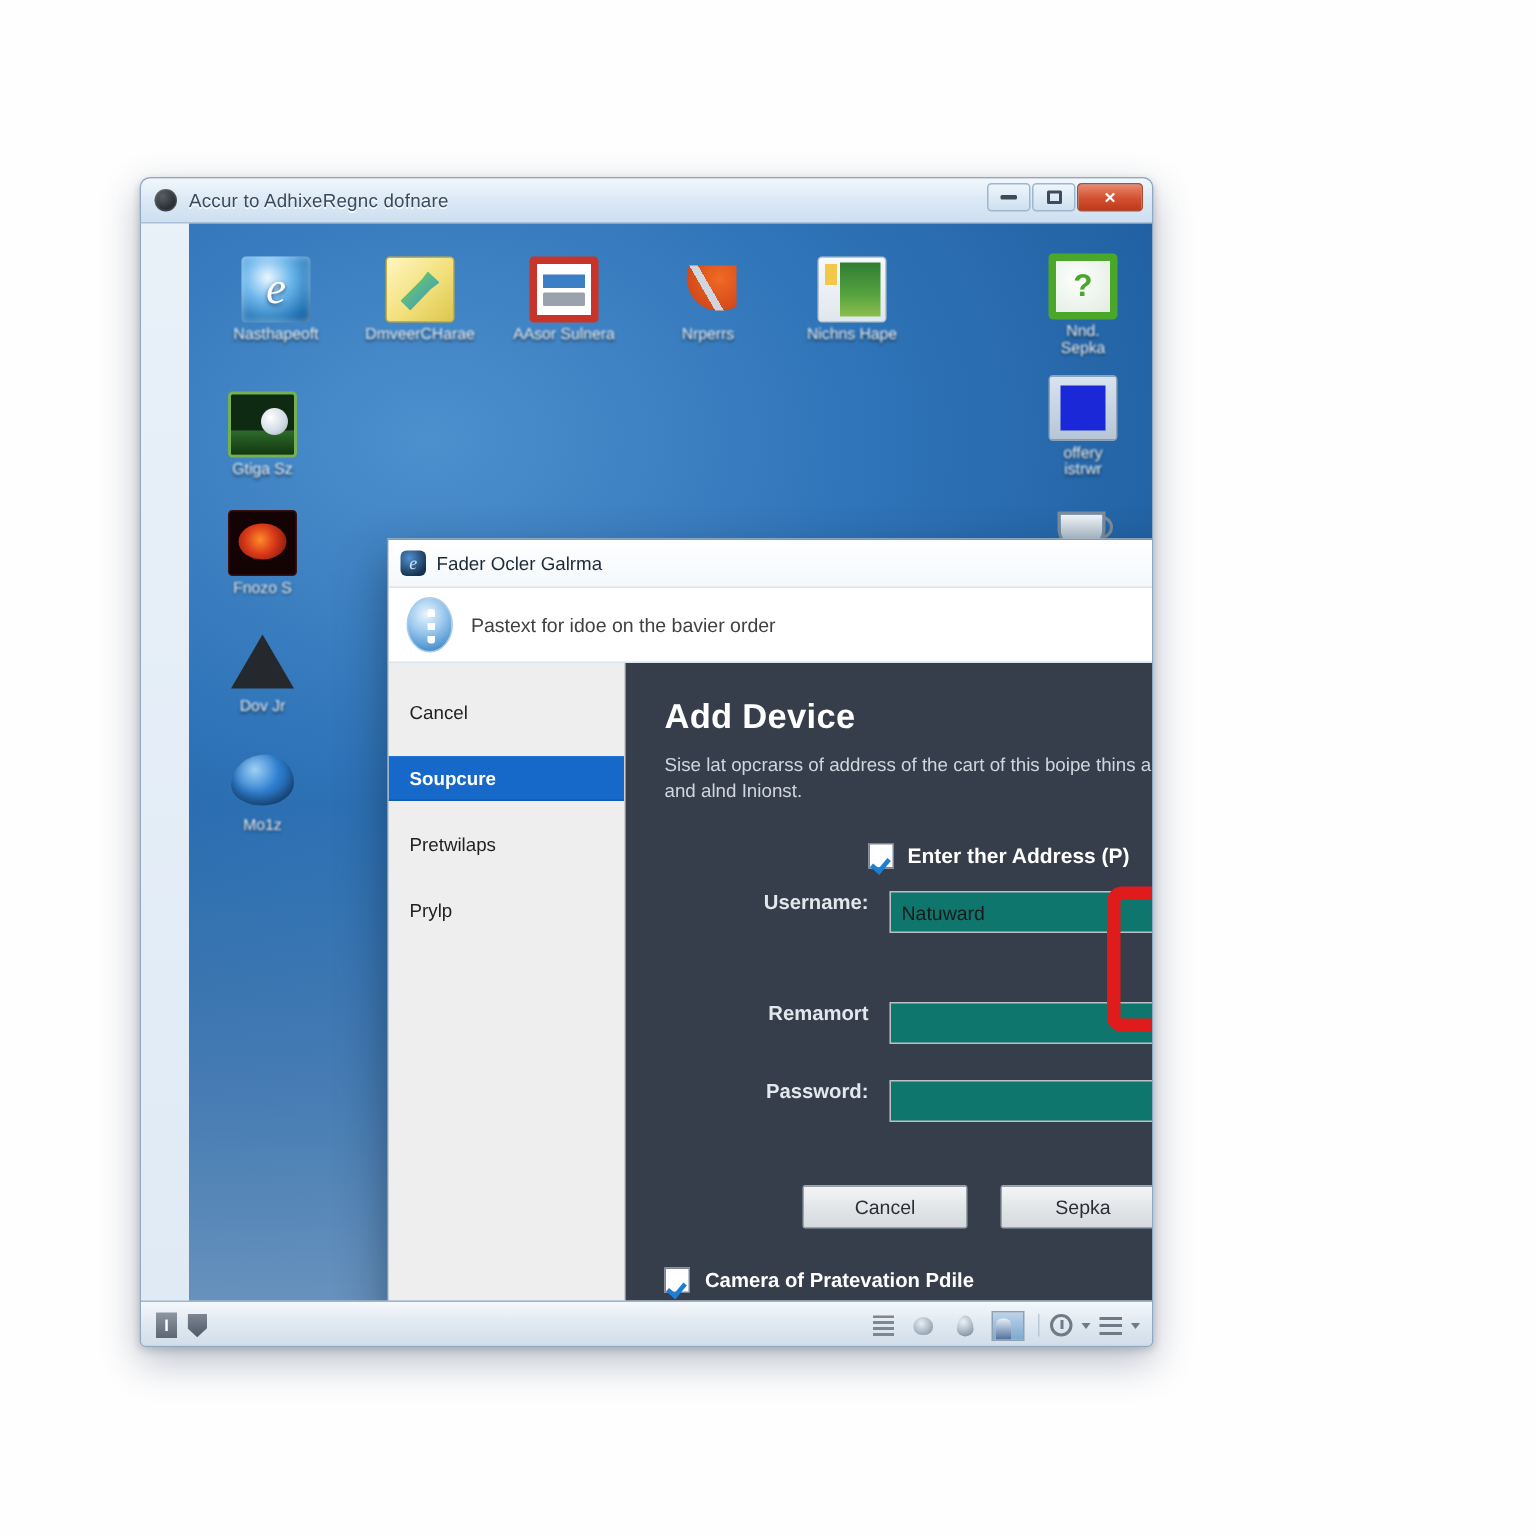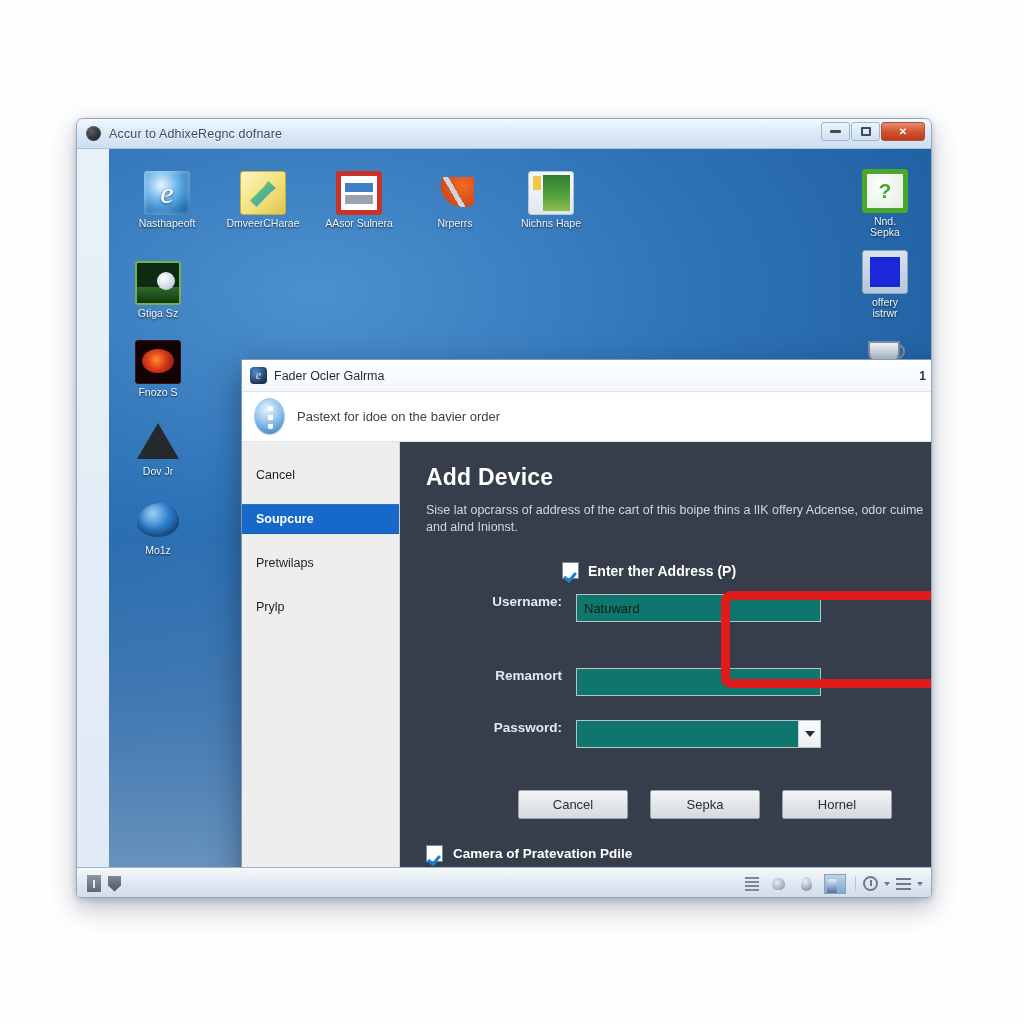--- a/index.html
+++ b/index.html
@@ -8,21 +8,21 @@
     background: #ffffff;
     font-family: "Liberation Sans", sans-serif;
     overflow: hidden;
   }
 
   
   #page { position: relative; width: 1024px; height: 1024px; background: #fefefe; }
 
   
   #os-window {
-    position: absolute; left: 76px; top: 118px; width: 856px; height: 780px;
+    position: absolute; left: 93px; top: 118px; width: 676px; height: 780px;
     background: linear-gradient(180deg,#e9f1f9 0%, #dfeaf5 100%);
     border: 1px solid #8fa9c4;
     border-radius: 7px 7px 4px 4px;
     box-shadow: 0 10px 26px rgba(40,60,90,.32), 0 2px 6px rgba(0,0,0,.18);
     overflow: hidden;
   }
   #titlebar {
     position: relative; height: 30px;
     background: linear-gradient(180deg,#f2f7fc 0%,#dce9f6 48%,#cddff0 100%);
     border-bottom: 1px solid #a9c0d8;
@@ -265,21 +265,21 @@
     flex: 1; background: #353e4a; padding: 22px 28px 0 26px; position: relative; min-width: 0;
   }
   #dark-panel .dp-title {
     font-size: 23px; font-weight: bold; color: #ffffff; margin-bottom: 11px; letter-spacing: .2px;
   }
   #dark-panel .dp-desc {
     font-size: 12.5px; line-height: 17px; color: #cfd6de; max-width: 505px; margin-bottom: 26px; filter: blur(.3px);
   }
 
   .form-area { padding-left: 40px; }
-  .chk-row { display: flex; align-items: center; gap: 9px; margin-bottom: 15px; padding-left: 96px; }
+  .chk-row { display: flex; gap: 9px; margin-bottom: 15px; padding-left: 96px; }
   .chk {
     width: 17px; height: 17px; background: #ffffff; border: 1px solid #7b8795;
     position: relative; flex: 0 0 auto;
   }
   .chk:after {
     content: ''; position: absolute; left: 3px; top: 7px; width: 5px; height: 9px;
     border-right: 3px solid #1c7fd4; border-bottom: 3px solid #1c7fd4;
     transform: rotate(40deg);
   }
   .chk-label { font-size: 14px; color: #ffffff; font-weight: bold; filter: blur(.25px); }

